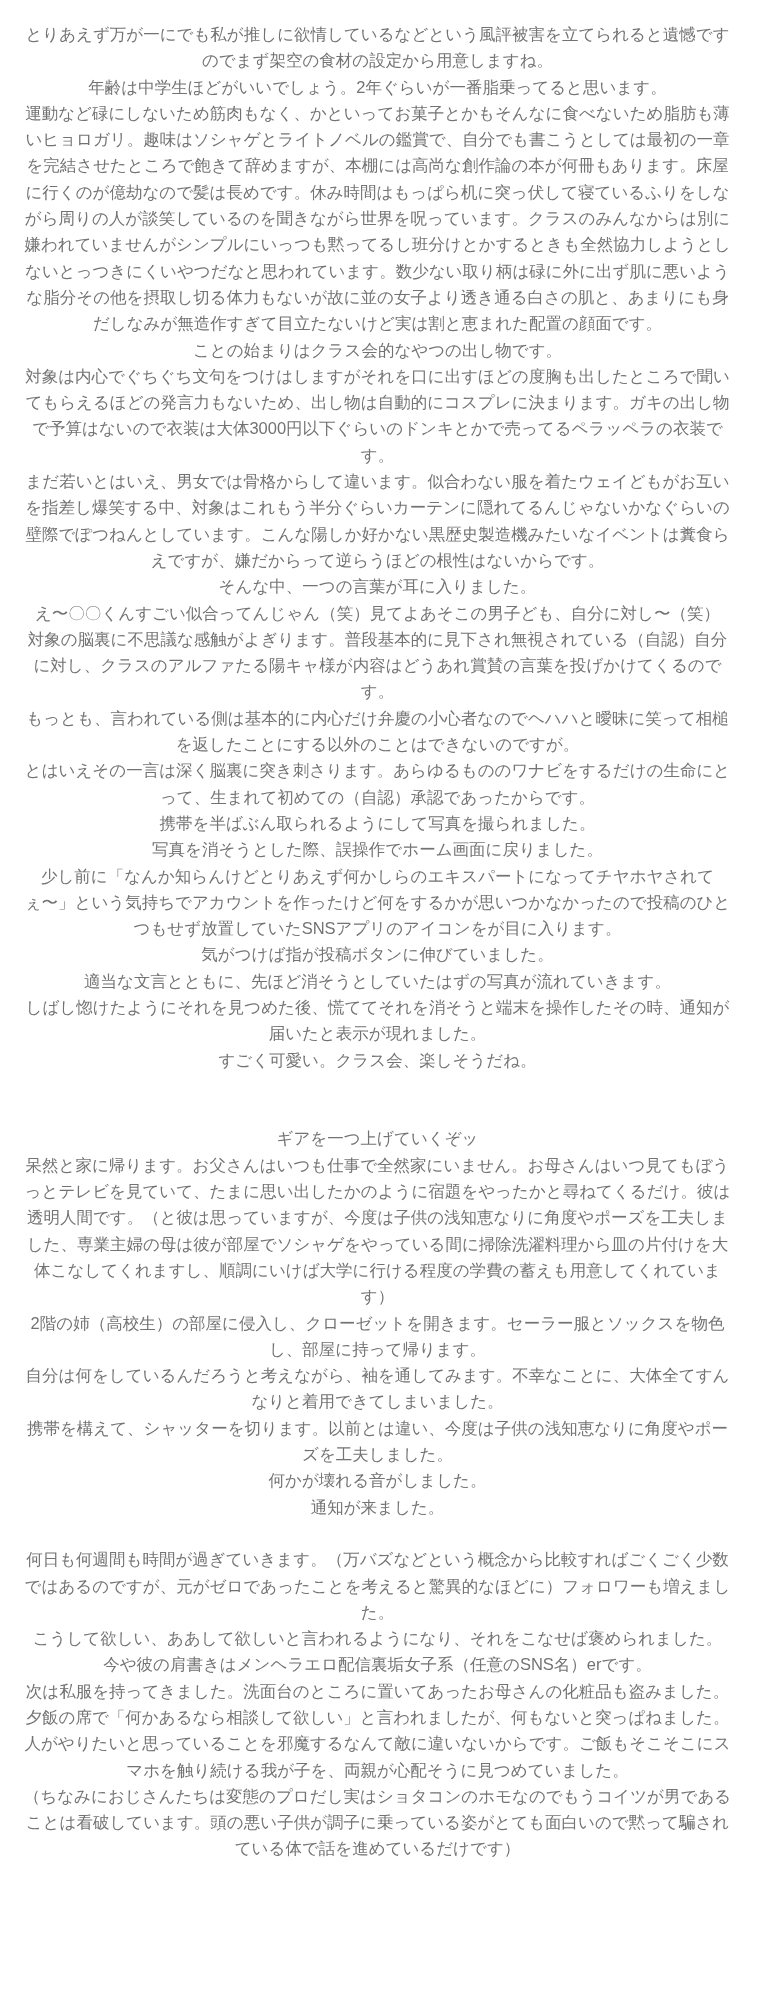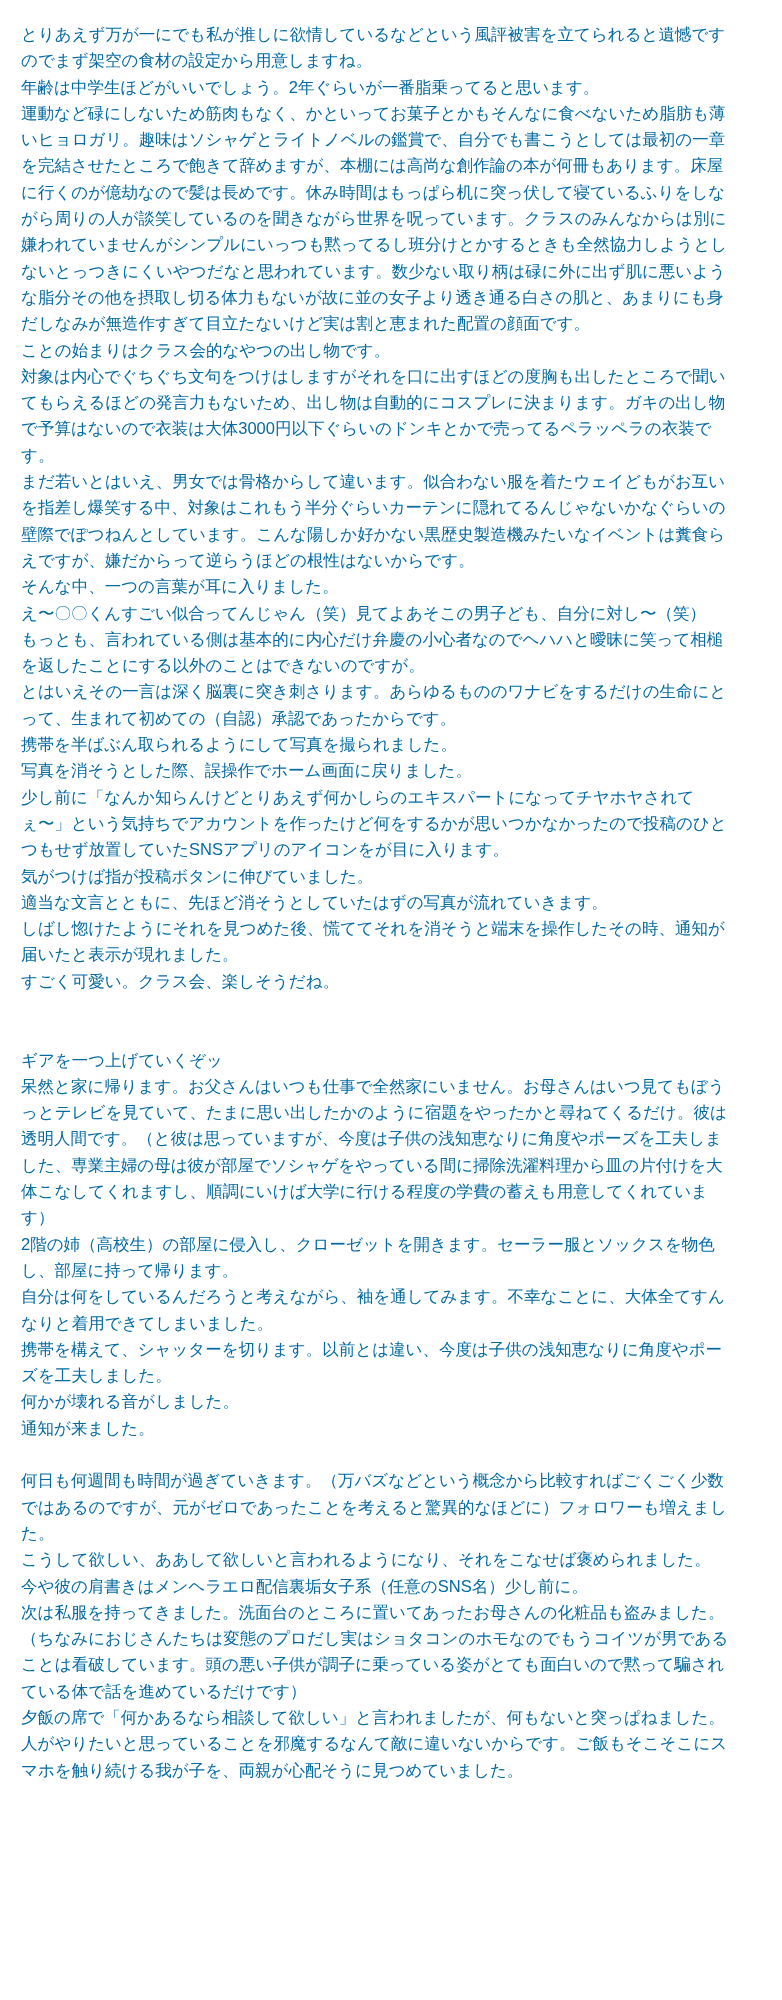--- a/index.html
+++ b/index.html
@@ -28,29 +28,30 @@
     padding: 0;
     min-height: 26.3px;
     white-space: pre-wrap;
     overflow-wrap: break-word;
     word-break: normal;
   }
 </style>
 </head>
 <body style="background: rgb(255, 255, 255);">
 
-<main class="doc" style="color: #0369a1;">
+<main class="doc" style="color: #737373; text-align: center;">
     <p class="line">とりあえず万が一にでも私が推しに欲情しているなどという風評被害を立てられると遺憾ですのでまず架空の食材の設定から用意しますね。</p>
     <p class="line">年齢は中学生ほどがいいでしょう。2年ぐらいが一番脂乗ってると思います。</p>
     <p class="line">運動など碌にしないため筋肉もなく、かといってお菓子とかもそんなに食べないため脂肪も薄いヒョロガリ。趣味はソシャゲとライトノベルの鑑賞で、自分でも書こうとしては最初の一章を完結させたところで飽きて辞めますが、本棚には高尚な創作論の本が何冊もあります。床屋に行くのが億劫なので髪は長めです。休み時間はもっぱら机に突っ伏して寝ているふりをしながら周りの人が談笑しているのを聞きながら世界を呪っています。クラスのみんなからは別に嫌われていませんがシンプルにいっつも黙ってるし班分けとかするときも全然協力しようとしないとっつきにくいやつだなと思われています。数少ない取り柄は碌に外に出ず肌に悪いような脂分その他を摂取し切る体力もないが故に並の女子より透き通る白さの肌と、あまりにも身だしなみが無造作すぎて目立たないけど実は割と恵まれた配置の顔面です。</p>
     <p class="line">ことの始まりはクラス会的なやつの出し物です。</p>
     <p class="line">対象は内心でぐちぐち文句をつけはしますがそれを口に出すほどの度胸も出したところで聞いてもらえるほどの発言力もないため、出し物は自動的にコスプレに決まります。ガキの出し物で予算はないので衣装は大体3000円以下ぐらいのドンキとかで売ってるペラッペラの衣装です。</p>
     <p class="line">まだ若いとはいえ、男女では骨格からして違います。似合わない服を着たウェイどもがお互いを指差し爆笑する中、対象はこれもう半分ぐらいカーテンに隠れてるんじゃないかなぐらいの壁際でぽつねんとしています。こんな陽しか好かない黒歴史製造機みたいなイベントは糞食らえですが、嫌だからって逆らうほどの根性はないからです。</p>
     <p class="line">そんな中、一つの言葉が耳に入りました。</p>
     <p class="line">え〜〇〇くんすごい似合ってんじゃん（笑）見てよあそこの男子ども、自分に対し〜（笑）</p>
+    <p class="line">対象の脳裏に不思議な感触がよぎります。普段基本的に見下され無視されている（自認）自分に対し、クラスのアルファたる陽キャ様が内容はどうあれ賞賛の言葉を投げかけてくるのです。</p>
     <p class="line">もっとも、言われている側は基本的に内心だけ弁慶の小心者なのでヘハハと曖昧に笑って相槌を返したことにする以外のことはできないのですが。</p>
     <p class="line">とはいえその一言は深く脳裏に突き刺さります。あらゆるもののワナビをするだけの生命にとって、生まれて初めての（自認）承認であったからです。</p>
     <p class="line">携帯を半ばぶん取られるようにして写真を撮られました。</p>
     <p class="line">写真を消そうとした際、誤操作でホーム画面に戻りました。</p>
     <p class="line">少し前に「なんか知らんけどとりあえず何かしらのエキスパートになってチヤホヤされてぇ〜」という気持ちでアカウントを作ったけど何をするかが思いつかなかったので投稿のひとつもせず放置していたSNSアプリのアイコンをが目に入ります。</p>
     <p class="line">気がつけば指が投稿ボタンに伸びていました。</p>
     <p class="line">適当な文言とともに、先ほど消そうとしていたはずの写真が流れていきます。</p>
     <p class="line">しばし惚けたようにそれを見つめた後、慌ててそれを消そうと端末を操作したその時、通知が届いたと表示が現れました。</p>
     <p class="line">すごく可愛い。クラス会、楽しそうだね。</p>
     <p class="line"></p>
@@ -58,18 +59,18 @@
     <p class="line">ギアを一つ上げていくぞッ</p>
     <p class="line">呆然と家に帰ります。お父さんはいつも仕事で全然家にいません。お母さんはいつ見てもぼうっとテレビを見ていて、たまに思い出したかのように宿題をやったかと尋ねてくるだけ。彼は透明人間です。（と彼は思っていますが、今度は子供の浅知恵なりに角度やポーズを工夫しました、専業主婦の母は彼が部屋でソシャゲをやっている間に掃除洗濯料理から皿の片付けを大体こなしてくれますし、順調にいけば大学に行ける程度の学費の蓄えも用意してくれています）</p>
     <p class="line">2階の姉（高校生）の部屋に侵入し、クローゼットを開きます。セーラー服とソックスを物色し、部屋に持って帰ります。</p>
     <p class="line">自分は何をしているんだろうと考えながら、袖を通してみます。不幸なことに、大体全てすんなりと着用できてしまいました。</p>
     <p class="line">携帯を構えて、シャッターを切ります。以前とは違い、今度は子供の浅知恵なりに角度やポーズを工夫しました。</p>
     <p class="line">何かが壊れる音がしました。</p>
     <p class="line">通知が来ました。</p>
     <p class="line"></p>
     <p class="line">何日も何週間も時間が過ぎていきます。（万バズなどという概念から比較すればごくごく少数ではあるのですが、元がゼロであったことを考えると驚異的なほどに）フォロワーも増えました。</p>
     <p class="line">こうして欲しい、ああして欲しいと言われるようになり、それをこなせば褒められました。</p>
-    <p class="line">今や彼の肩書きはメンヘラエロ配信裏垢女子系（任意のSNS名）少し前に。</p>
+    <p class="line">今や彼の肩書きはメンヘラエロ配信裏垢女子系（任意のSNS名）erです。</p>
     <p class="line">次は私服を持ってきました。洗面台のところに置いてあったお母さんの化粧品も盗みました。</p>
+    <p class="line">夕飯の席で「何かあるなら相談して欲しい」と言われましたが、何もないと突っぱねました。人がやりたいと思っていることを邪魔するなんて敵に違いないからです。ご飯もそこそこにスマホを触り続ける我が子を、両親が心配そうに見つめていました。</p>
     <p class="line">（ちなみにおじさんたちは変態のプロだし実はショタコンのホモなのでもうコイツが男であることは看破しています。頭の悪い子供が調子に乗っている姿がとても面白いので黙って騙されている体で話を進めているだけです）</p>
-    <p class="line">夕飯の席で「何かあるなら相談して欲しい」と言われましたが、何もないと突っぱねました。人がやりたいと思っていることを邪魔するなんて敵に違いないからです。ご飯もそこそこにスマホを触り続ける我が子を、両親が心配そうに見つめていました。</p>
     <p class="line"></p>
   </main>
 
 </body></html>

